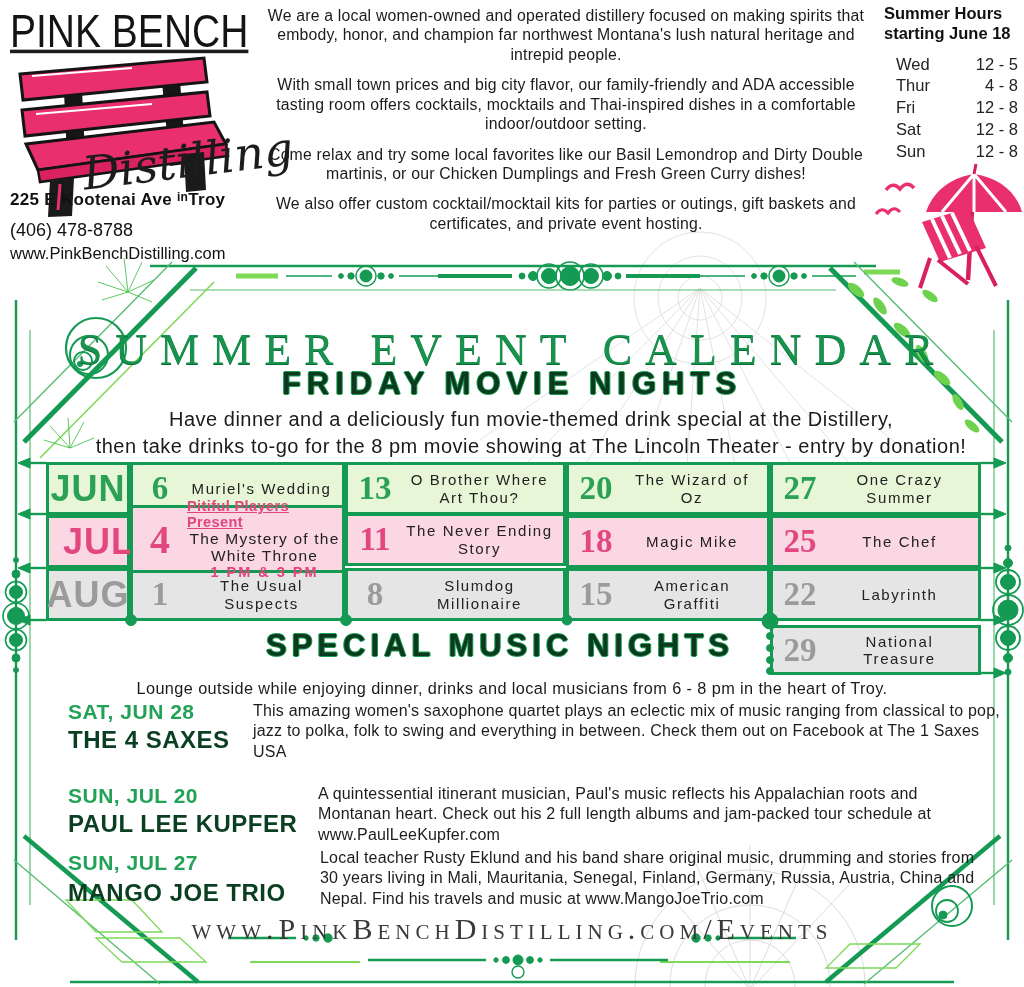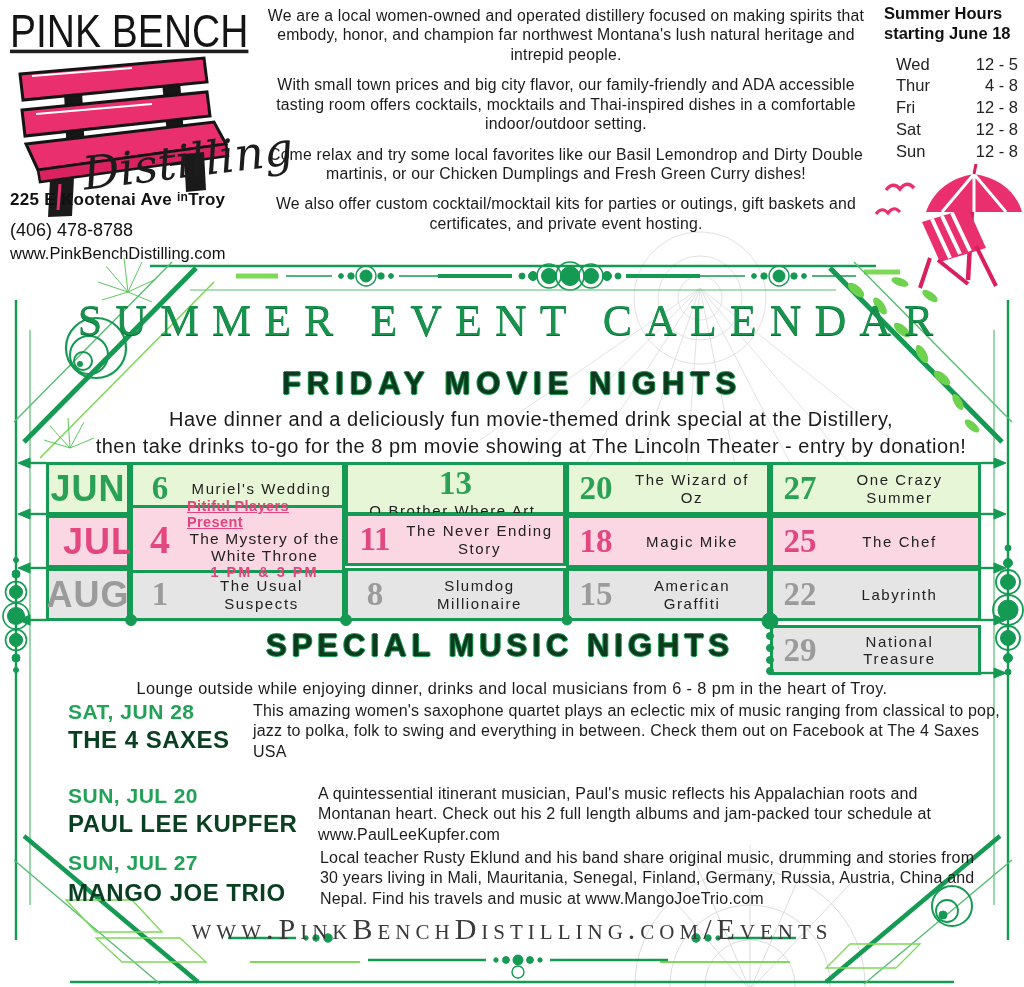--- a/index.html
+++ b/index.html
@@ -25,21 +25,21 @@
   .intro{position:absolute;left:252px;top:6px;width:628px;text-align:center;z-index:2;}
   .intro p{margin:0 0 11px 0;font-size:15.8px;line-height:1.23;letter-spacing:.2px;color:#1b1b1b;}
 
   .hours{position:absolute;left:884px;top:4px;width:134px;z-index:2;}
   .hours-title{font-weight:bold;font-size:16.5px;line-height:1.2;color:#111;}
   .hours-table{margin-top:10px;margin-left:12px;}
   .hours-row{display:flex;justify-content:space-between;font-size:16.5px;line-height:1.32;color:#222;}
   .beach-svg{position:absolute;left:872px;top:158px;z-index:5;}
 
   
-  .cal-title{position:absolute;left:0;top:295px;width:1024px;text-align:center;z-index:2;
+  .cal-title{position:absolute;left:0;top:324px;width:1024px;text-align:center;z-index:2;
              font-family:"Liberation Serif",serif;font-size:44px;letter-spacing:13px;
              color:#18934d;text-shadow:0 1px 0 #0a6b36;font-weight:400;}
   .movie-title{position:absolute;left:0;top:366px;width:1024px;text-align:center;z-index:2;
                font-size:31px;font-weight:bold;letter-spacing:6px;color:#0d3a1f;
                text-shadow:1px 0 0 #1d9d52,-1px 0 0 #1d9d52,0 1px 0 #1d9d52,0 -1px 0 #1d9d52;}
   .movie-intro{position:absolute;left:0;top:406px;width:1024px;text-align:center;z-index:2;
                font-size:20px;line-height:1.35;letter-spacing:.5px;color:#1b1b1b;padding-left:19px;}
 
   
   .cal-box{position:absolute;box-sizing:border-box;border:3px solid #149a52;z-index:1;}
@@ -316,21 +316,21 @@
   <div class="movie-intro">
     <span>Have dinner and a deliciously fun movie-themed drink special at the Distillery,</span><br>
     <span>then take drinks to-go for the 8 pm movie showing at The Lincoln Theater - entry by donation!</span>
   </div>
 
   <div class="cal-box cal-month m-jun row-jun" style="left:46px;top:462px;width:84px;height:53px;">JUN</div>
   <div class="cal-box cal-cell row-jun" style="left:130px;top:462px;width:215px;height:53px;">
     <span class="day">6</span>
     <span class="title">Muriel's Wedding</span>
   </div>
-  <div class="cal-box cal-cell row-jun" style="left:345px;top:462px;width:221px;height:53px;flex-direction:column;">
+  <div class="cal-box cal-cell row-jun" style="left:345px;top:462px;width:221px;height:53px;">
     <span class="day">13</span>
     <span class="title">O Brother Where Art Thou?</span>
   </div>
   <div class="cal-box cal-cell row-jun" style="left:566px;top:462px;width:204px;height:53px;">
     <span class="day">20</span>
     <span class="title">The Wizard of Oz</span>
   </div>
   <div class="cal-box cal-cell row-jun" style="left:770px;top:462px;width:211px;height:53px;">
     <span class="day">27</span>
     <span class="title">One Crazy Summer</span>
@@ -378,21 +378,21 @@
   <div class="cal-box cal-cell row-aug" style="left:770px;top:625px;width:211px;height:50px;">
     <span class="day">29</span>
     <span class="title">National Treasure</span>
   </div>
 
   <div class="music-title">SPECIAL MUSIC NIGHTS</div>
   <div class="music-intro">Lounge outside while enjoying dinner, drinks and local musicians from 6 - 8 pm in the heart of Troy.</div>
 
   <div class="act-date" style="top:700px;">SAT, JUN 28</div>
   <div class="act-name" style="top:726px;">THE 4 SAXES</div>
-  <div class="act-desc" style="left:253px;top:701px;width:748px;">This amazing women's saxophone quartet plays an eclectic mix of music ranging from classical to pop, jazz to polka, folk to swing and everything in between.  Check them out on Facebook at The 4 Saxes USA</div>
+  <div class="act-desc" style="left:253px;top:701px;width:748px;">This amazing women's saxophone quartet plays an eclectic mix of music ranging from classical to pop, jazz to polka, folk to swing and everything in between.  Check them out on Facebook at The 1 Saxes USA</div>
 
   <div class="act-date" style="top:784px;">SUN, JUL 20</div>
   <div class="act-name" style="top:810px;">PAUL LEE KUPFER</div>
   <div class="act-desc" style="left:318px;top:784px;width:648px;">A quintessential itinerant musician, Paul's music reflects his Appalachian roots and Montanan heart.  Check out his 2 full length albums and jam-packed tour schedule at www.PaulLeeKupfer.com</div>
 
   <div class="act-date" style="top:851px;">SUN, JUL 27</div>
   <div class="act-name" style="top:879px;">MANGO JOE TRIO</div>
   <div class="act-desc" style="left:320px;top:848px;width:668px;">Local teacher Rusty Eklund and his band share original music, drumming and stories from 30 years living in Mali, Mauritania, Senegal, Finland, Germany, Russia, Austria, China and Nepal. Find his travels and music at www.MangoJoeTrio.com</div>
 
   <div class="footer-url">www.PinkBenchDistilling.com/Events</div>

